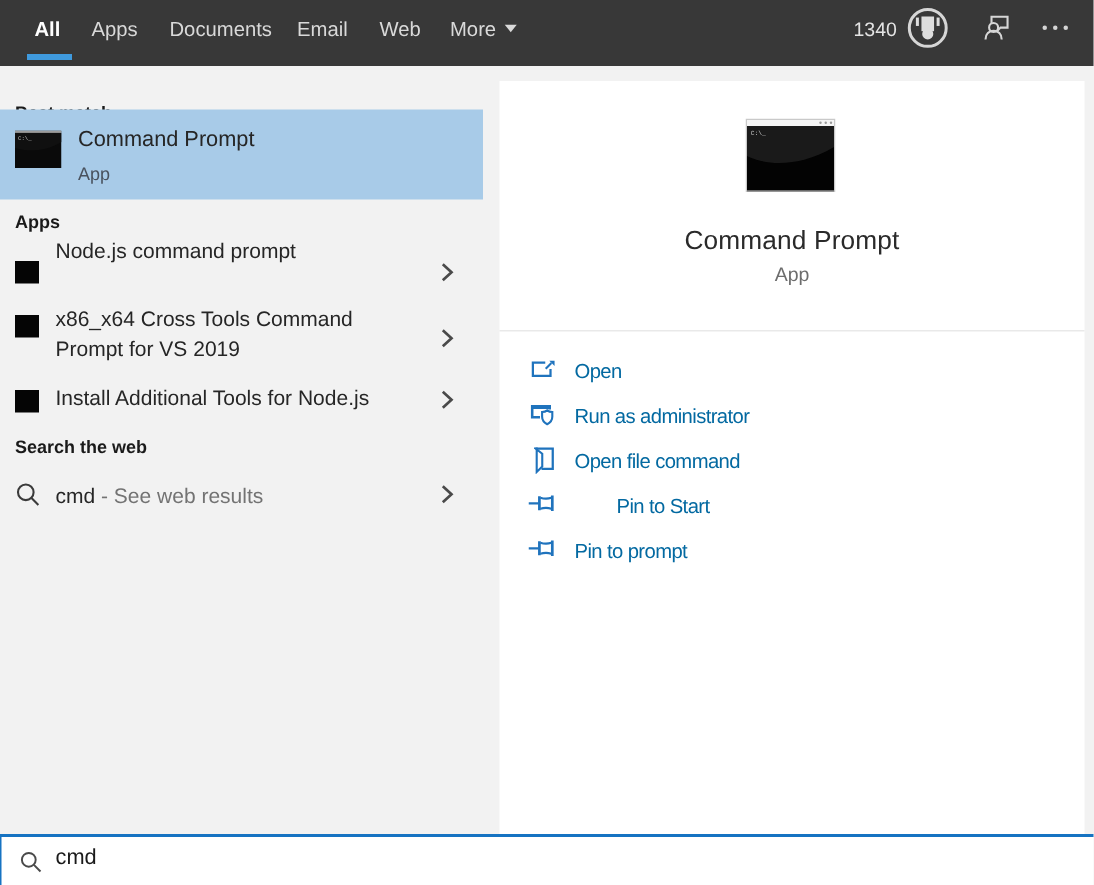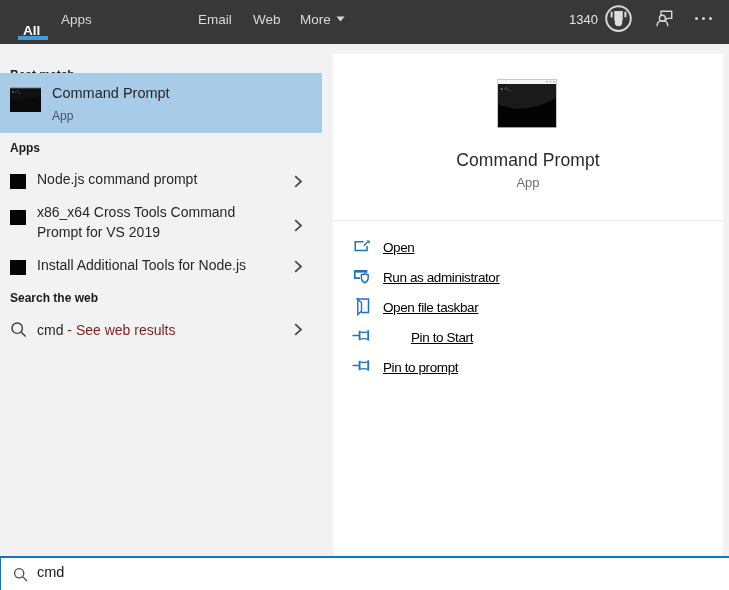--- a/index.html
+++ b/index.html
@@ -21,33 +21,34 @@
 .rowtext { position:absolute; font-size:14px; color:#262626; white-space:nowrap; }
 .chev { position:absolute; }
 
 
 .cmdsm { position:absolute; width:16px; height:15px; background:#050505; }
 
 
 #panel { position:absolute; left:333px; top:54px; width:390px; height:502px; background:#ffffff; }
 #ptitle { position:absolute; left:0; top:96px; width:390px; text-align:center; font-size:17.5px; color:#2a2a2a; letter-spacing:0.1px; }
 #psub { position:absolute; left:0; top:121px; width:390px; text-align:center; font-size:13px; color:#6d6d6d; }
-.action { position:absolute; left:50px; font-size:13.5px; letter-spacing:-0.4px; color:#000000; white-space:nowrap;text-decoration:underline; }
+.action { position:absolute; left:50px; font-size:13.5px; letter-spacing:-0.4px; color:#0369a1; white-space:nowrap; }
 
 
 #searchbar { position:absolute; left:0; top:556px; width:729px; height:34px; background:#ffffff; border-top:2px solid #1673c2; border-left:1.5px solid #1673c2; }
 #searchtext { position:absolute; left:37px; top:564px; font-size:14.5px; color:#1a1a1a; }
 </style>
 </head>
 <body>
 
 <div id="topbar">
-  <div class="tab" id="tab-all" style="left:23px;margin-top:11px;">All</div>
+  <div class="tab" id="tab-all" style="left:23px;">All</div>
   <div id="tab-underline"></div>
   <div class="tab" style="left:61px;">Apps</div>
+  <div class="tab" style="left:113px;">Documents</div>
   <div class="tab" style="left:198px;">Email</div>
   <div class="tab" style="left:253px;">Web</div>
   <div class="tab" style="left:300px;">More</div>
   <svg class="abs" style="left:336px; top:16px;" width="9" height="6" viewBox="0 0 9 6">
       <path d="M0.5 0.5 L8.5 0.5 L4.5 5.5 Z" fill="#d9d9d9"></path>
     </svg>
   <div id="num1670" style="left:569px;">1340</div>
 
   <svg class="abs" style="left:604px; top:5px;" width="29" height="28" viewBox="0 0 29 28">
     <circle cx="14.5" cy="13.6" r="12.3" fill="none" stroke="#d6d6d6" stroke-width="2"></circle>
@@ -79,21 +80,21 @@
     <path d="M0 1.6 h31 v6 c-10 6 -22 7 -31 4 z" fill="#101010"></path>
     <text x="2" y="6" font-size="3.8" fill="#c0c0c0" font-family="Liberation Mono, monospace">C:\_</text>
   </svg>
   <div class="rowtext" style="left:52px; top:11.5px; font-size:14.5px;">Command Prompt</div>
   <div class="rowtext" style="left:52px; top:35.5px; font-size:12px; color:#49525e;">App</div>
 </div>
 
 <div class="sechead" style="top:141px;">Apps</div>
 
 <div class="cmdsm" style="left:10px; top:174px;"></div>
-<div class="rowtext" style="left:37px; top:171px;">Node.js command prompt</div>
+<div class="rowtext" style="left:37px; top:159px;">Node.js command prompt</div>
 <svg class="chev" style="left:294px; top:175px;" width="9" height="13" viewBox="0 0 9 13">
     <path d="M1.2 1.2 L7 6.5 L1.2 11.8" fill="none" stroke="#4a4a4a" stroke-width="1.8"></path>
   </svg>
 
 <div class="cmdsm" style="left:10px; top:210px;"></div>
 <div class="rowtext" style="left:37px; top:202px; line-height:20px;">x86_x64 Cross Tools Command<br>Prompt for VS 2019</div>
 <svg class="chev" style="left:294px; top:219px;" width="9" height="13" viewBox="0 0 9 13">
     <path d="M1.2 1.2 L7 6.5 L1.2 11.8" fill="none" stroke="#4a4a4a" stroke-width="1.8"></path>
   </svg>
 
@@ -102,21 +103,21 @@
 <svg class="chev" style="left:294px; top:260px;" width="9" height="13" viewBox="0 0 9 13">
     <path d="M1.2 1.2 L7 6.5 L1.2 11.8" fill="none" stroke="#4a4a4a" stroke-width="1.8"></path>
   </svg>
 
 <div class="sechead" style="top:291px;">Search the web</div>
 
 <svg class="abs" style="left:10px; top:321px;" width="17" height="17" viewBox="0 0 17 17">
   <circle cx="7.2" cy="7.2" r="5.2" fill="none" stroke="#3b3b3b" stroke-width="1.4"></circle>
   <path d="M11 11 L15.6 15.6" stroke="#3b3b3b" stroke-width="1.4"></path>
 </svg>
-<div class="rowtext" style="left:37px; top:322px;">cmd <span style="color:#7f1d1d;">- See web results</span></div>
+<div class="rowtext" style="left:37px; top:322px;">cmd <span style="color:#737373;">- See web results</span></div>
 <svg class="chev" style="left:294px; top:323px;" width="9" height="13" viewBox="0 0 9 13">
     <path d="M1.2 1.2 L7 6.5 L1.2 11.8" fill="none" stroke="#4a4a4a" stroke-width="1.8"></path>
   </svg>
 
 <div id="panel">
 
   <svg class="abs" style="left:164px; top:25px;" width="60" height="49" viewBox="0 0 60 49">
     <rect x="0.5" y="0.5" width="59" height="48" fill="#f5f5f5" stroke="#c9c9c9" stroke-width="1"></rect>
       <rect x="1" y="48.2" width="58" height="0.8" fill="rgba(0,0,0,0.25)"></rect>
     <rect x="1" y="5" width="58" height="43" fill="#030303"></rect>
@@ -142,21 +143,21 @@
   <path d="M13.5 4 V1.8 H1.8 V9.2 H7" fill="none" stroke="#1f73bd" stroke-width="1.7"></path>
   <path d="M1.8 2.6 H13.5" stroke="#1f73bd" stroke-width="2"></path>
   <path d="M11.8 4.6 c1 0.8 2.2 1.1 3.4 1.1 v3.2 c0 2.3 -1.4 3.9 -3.4 4.9 c-2 -1 -3.4 -2.6 -3.4 -4.9 V5.7 c1.2 0 2.4 -0.3 3.4 -1.1 z" fill="none" stroke="#1f73bd" stroke-width="1.4"></path>
 </svg>
 <div class="action" style="left:383px; top:269.5px;">Run as administrator</div>
 
 <svg class="abs" style="left:356px; top:298px;" width="14" height="18" viewBox="0 0 14 18">
   <path d="M1 1 H12.5 V14.5 H5" fill="none" stroke="#1f73bd" stroke-width="1.5"></path>
   <path d="M1 1 L5.5 4.5 V13 L1.8 16.6 V1 z" fill="none" stroke="#1f73bd" stroke-width="1.4"></path>
 </svg>
-<div class="action" style="left:383px; top:299.5px;">Open file taskbar</div>
+<div class="action" style="left:383px; top:299.5px;">Open file command</div>
 
 <svg class="abs" style="left:352px; top:330px;" width="19" height="11" viewBox="0 0 19 11">
   <path d="M0.5 5.5 H7" stroke="#1f73bd" stroke-width="1.5"></path>
   <path d="M7.6 0.8 v9.4" stroke="#1f73bd" stroke-width="1.8"></path>
   <path d="M8.2 1.8 c2.6 0.8 5 0.8 7.4 0 M8.2 9.2 c2.6 -0.8 5 -0.8 7.4 0" fill="none" stroke="#1f73bd" stroke-width="1.4"></path>
   <path d="M16.2 0.3 v10.4" stroke="#1f73bd" stroke-width="1.8"></path>
 </svg>
 <div class="action" style="left:383px; top:329.5px;margin-left:28px;">Pin to Start</div>
 
 <svg class="abs" style="left:352px; top:360px;" width="19" height="11" viewBox="0 0 19 11">

